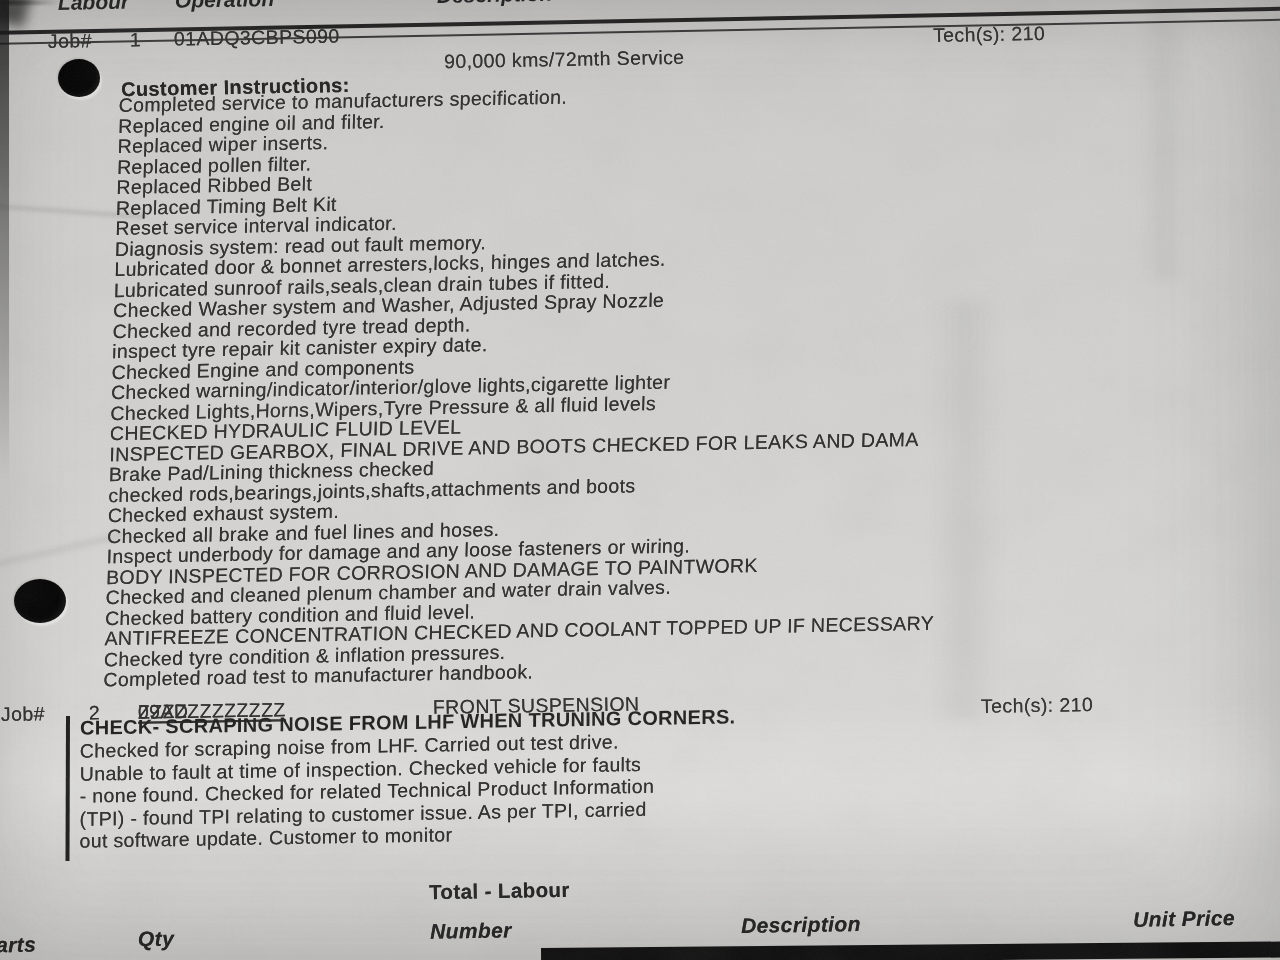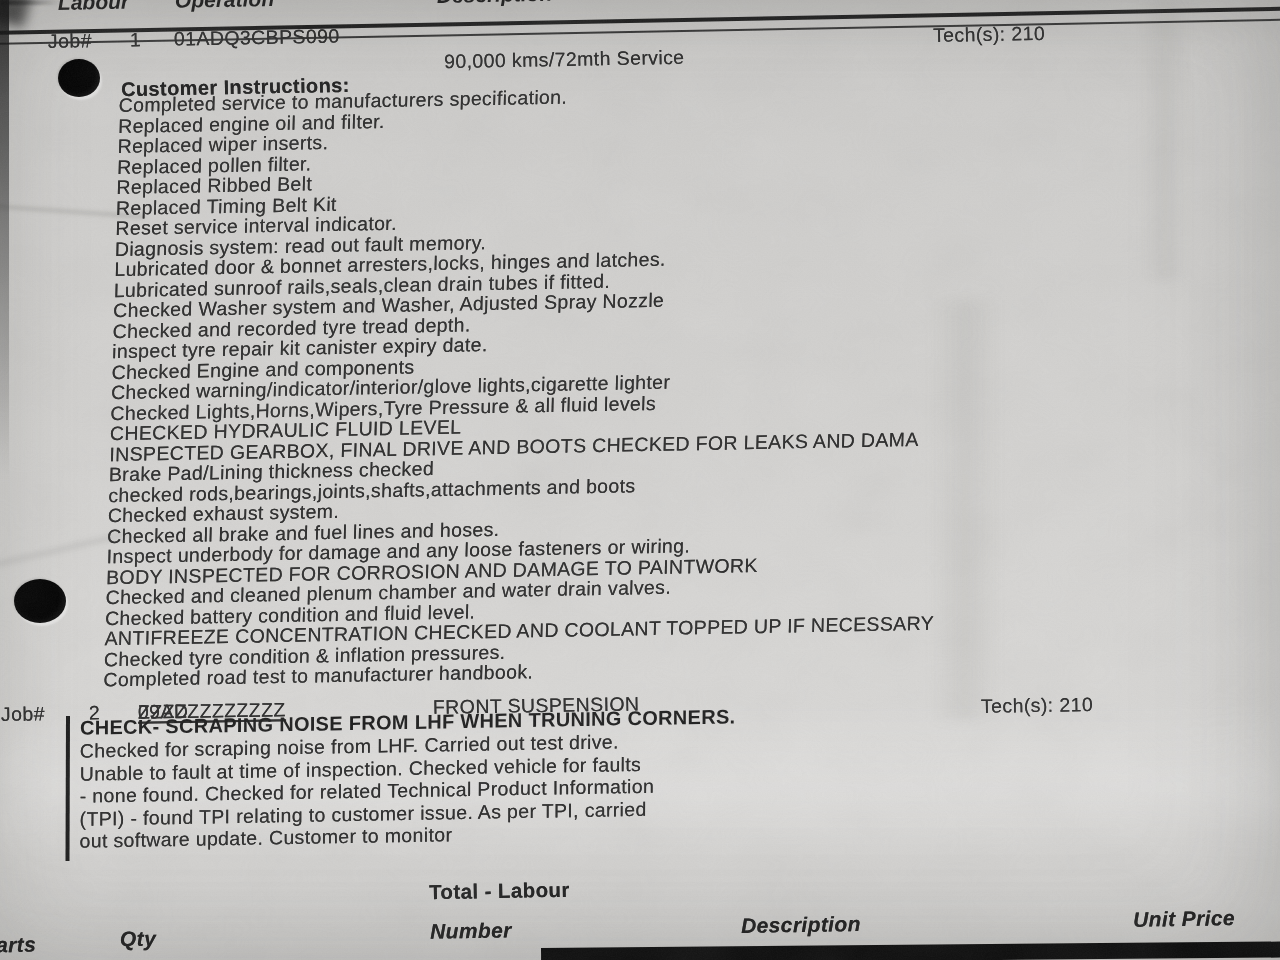--- a/index.html
+++ b/index.html
@@ -162,21 +162,21 @@
         <div class="res-line">Unable to fault at time of inspection. Checked vehicle for faults</div>
         <div class="res-line">- none found. Checked for related Technical Product Information</div>
         <div class="res-line">(TPI) - found TPI relating to customer issue. As per TPI, carried</div>
         <div class="res-line">out software update. Customer to monitor</div>
       </div>
   </div>
 
   <div class="txt bold" style="left:429px; top:879px; transform:rotate(-1deg); font-size:20.5px;">Total - Labour</div>
 
   <div class="txt bolditalic" style="left:-4px;  top:933px; transform:rotate(-1deg);">arts</div>
-  <div class="txt bolditalic" style="left:120px; top:927px; transform:rotate(-1deg);">Qty</div>
+  <div class="txt bolditalic" style="left:138px; top:927px; transform:rotate(-1deg);">Qty</div>
   <div class="txt bolditalic" style="left:430px; top:919px; transform:rotate(-1deg);">Number</div>
   <div class="txt bolditalic" style="left:741px; top:913px; transform:rotate(-1deg);">Description</div>
   <div class="txt bolditalic" style="left:1133px; top:907px; transform:rotate(-1deg);">Unit Price</div>
 
   <div class="bottom-bar"></div>
 
   <div class="hole hole1"></div>
   <div class="hole hole2"></div>
   <div class="edge-left"></div>
   <div class="edge-top"></div>

